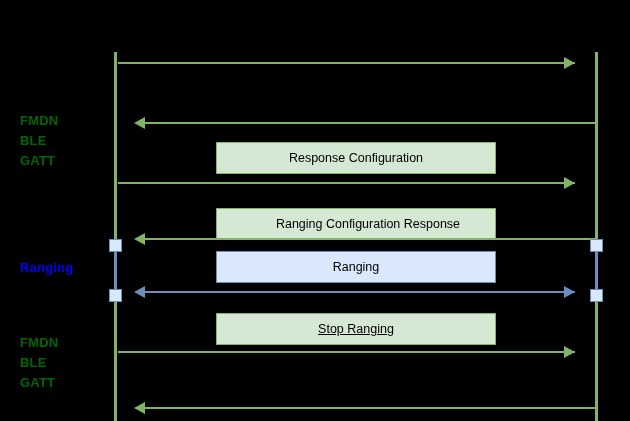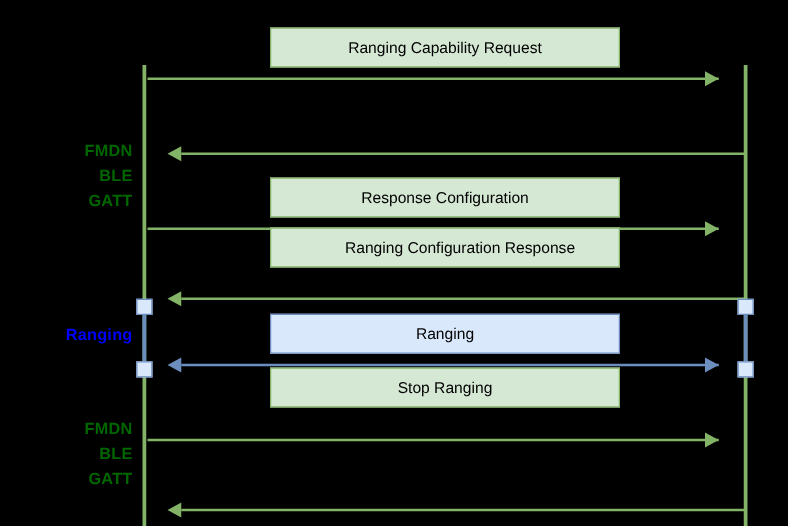--- a/index.html
+++ b/index.html
@@ -24,21 +24,21 @@
     background: #82b366;
   }
   #lifeline-left  { left: 114px; top: 52px; height: 369px; }
   #lifeline-right { left: 595px; top: 52px; height: 369px; }
 
   
   .phase-label {
     position: absolute;
     left: 20px;
     width: 86px;
-    text-align: right;
+    text-align: left;
     font-size: 13px;
     line-height: 20px;
     font-weight: bold;
     letter-spacing: 0.2px;
     white-space: pre-line;
   }
   .phase-label.gatt {
     color: #006600;
     text-shadow: 1px 1px 0 rgba(0,0,0,0.85);
   }
@@ -112,47 +112,46 @@
   <div class="lifeline" id="lifeline-right"></div>
 
   <div class="phase-label gatt" id="phase-gatt-top">FMDN
 BLE
 GATT</div>
   <div class="phase-label ranging" id="phase-ranging">Ranging</div>
   <div class="phase-label gatt" id="phase-gatt-bottom">FMDN
 BLE
 GATT</div>
 
-  <div class="msg-box green" style="top:22px;">Ranging Capability Request</div>
   <div class="arrow-line green" style="left:118px; top:62px; width:457px;"></div>
   <div class="arrow-head right green" style="left:564px; top:57px;"></div>
 
   <div class="arrow-line green" style="left:145px; top:122px; width:451px;"></div>
   <div class="arrow-head left green" style="left:134px; top:117px;"></div>
 
   <div class="msg-box green" style="top:142px;">Response Configuration</div>
   <div class="arrow-line green" style="left:118px; top:182px; width:457px;"></div>
   <div class="arrow-head right green" style="left:564px; top:177px;"></div>
 
-  <div class="msg-box green" style="top:182px;padding-left:24px;">Ranging Configuration Response</div>
+  <div class="msg-box green" style="top:208px;padding-left:24px;">Ranging Configuration Response</div>
   <div class="arrow-line green" style="left:145px; top:238px; width:451px;"></div>
   <div class="arrow-head left green" style="left:134px; top:233px;"></div>
 
   <div class="act-bar" style="left:114px; top:245px; height:50px;"></div>
   <div class="act-square" style="left:109px; top:239px;"></div>
   <div class="act-square" style="left:109px; top:289px;"></div>
   <div class="act-bar" style="left:595px; top:245px; height:50px;"></div>
   <div class="act-square" style="left:590px; top:239px;"></div>
   <div class="act-square" style="left:590px; top:289px;"></div>
 
   <div class="msg-box blue" style="top:251px;">Ranging</div>
   <div class="arrow-line blue" style="left:145px; top:291px; width:430px;"></div>
   <div class="arrow-head left blue" style="left:134px; top:286px;"></div>
   <div class="arrow-head right blue" style="left:564px; top:286px;"></div>
 
-  <div class="msg-box green" style="top:294px;">Stop Ranging</div>
+  <div class="msg-box green" style="top:313px;text-decoration:underline;">Stop Ranging</div>
   <div class="arrow-line green" style="left:118px; top:351px; width:457px;"></div>
   <div class="arrow-head right green" style="left:564px; top:346px;"></div>
 
   <div class="arrow-line green" style="left:145px; top:407px; width:451px;"></div>
   <div class="arrow-head left green" style="left:134px; top:402px;"></div>
 
 </div>
 
 </body></html>

